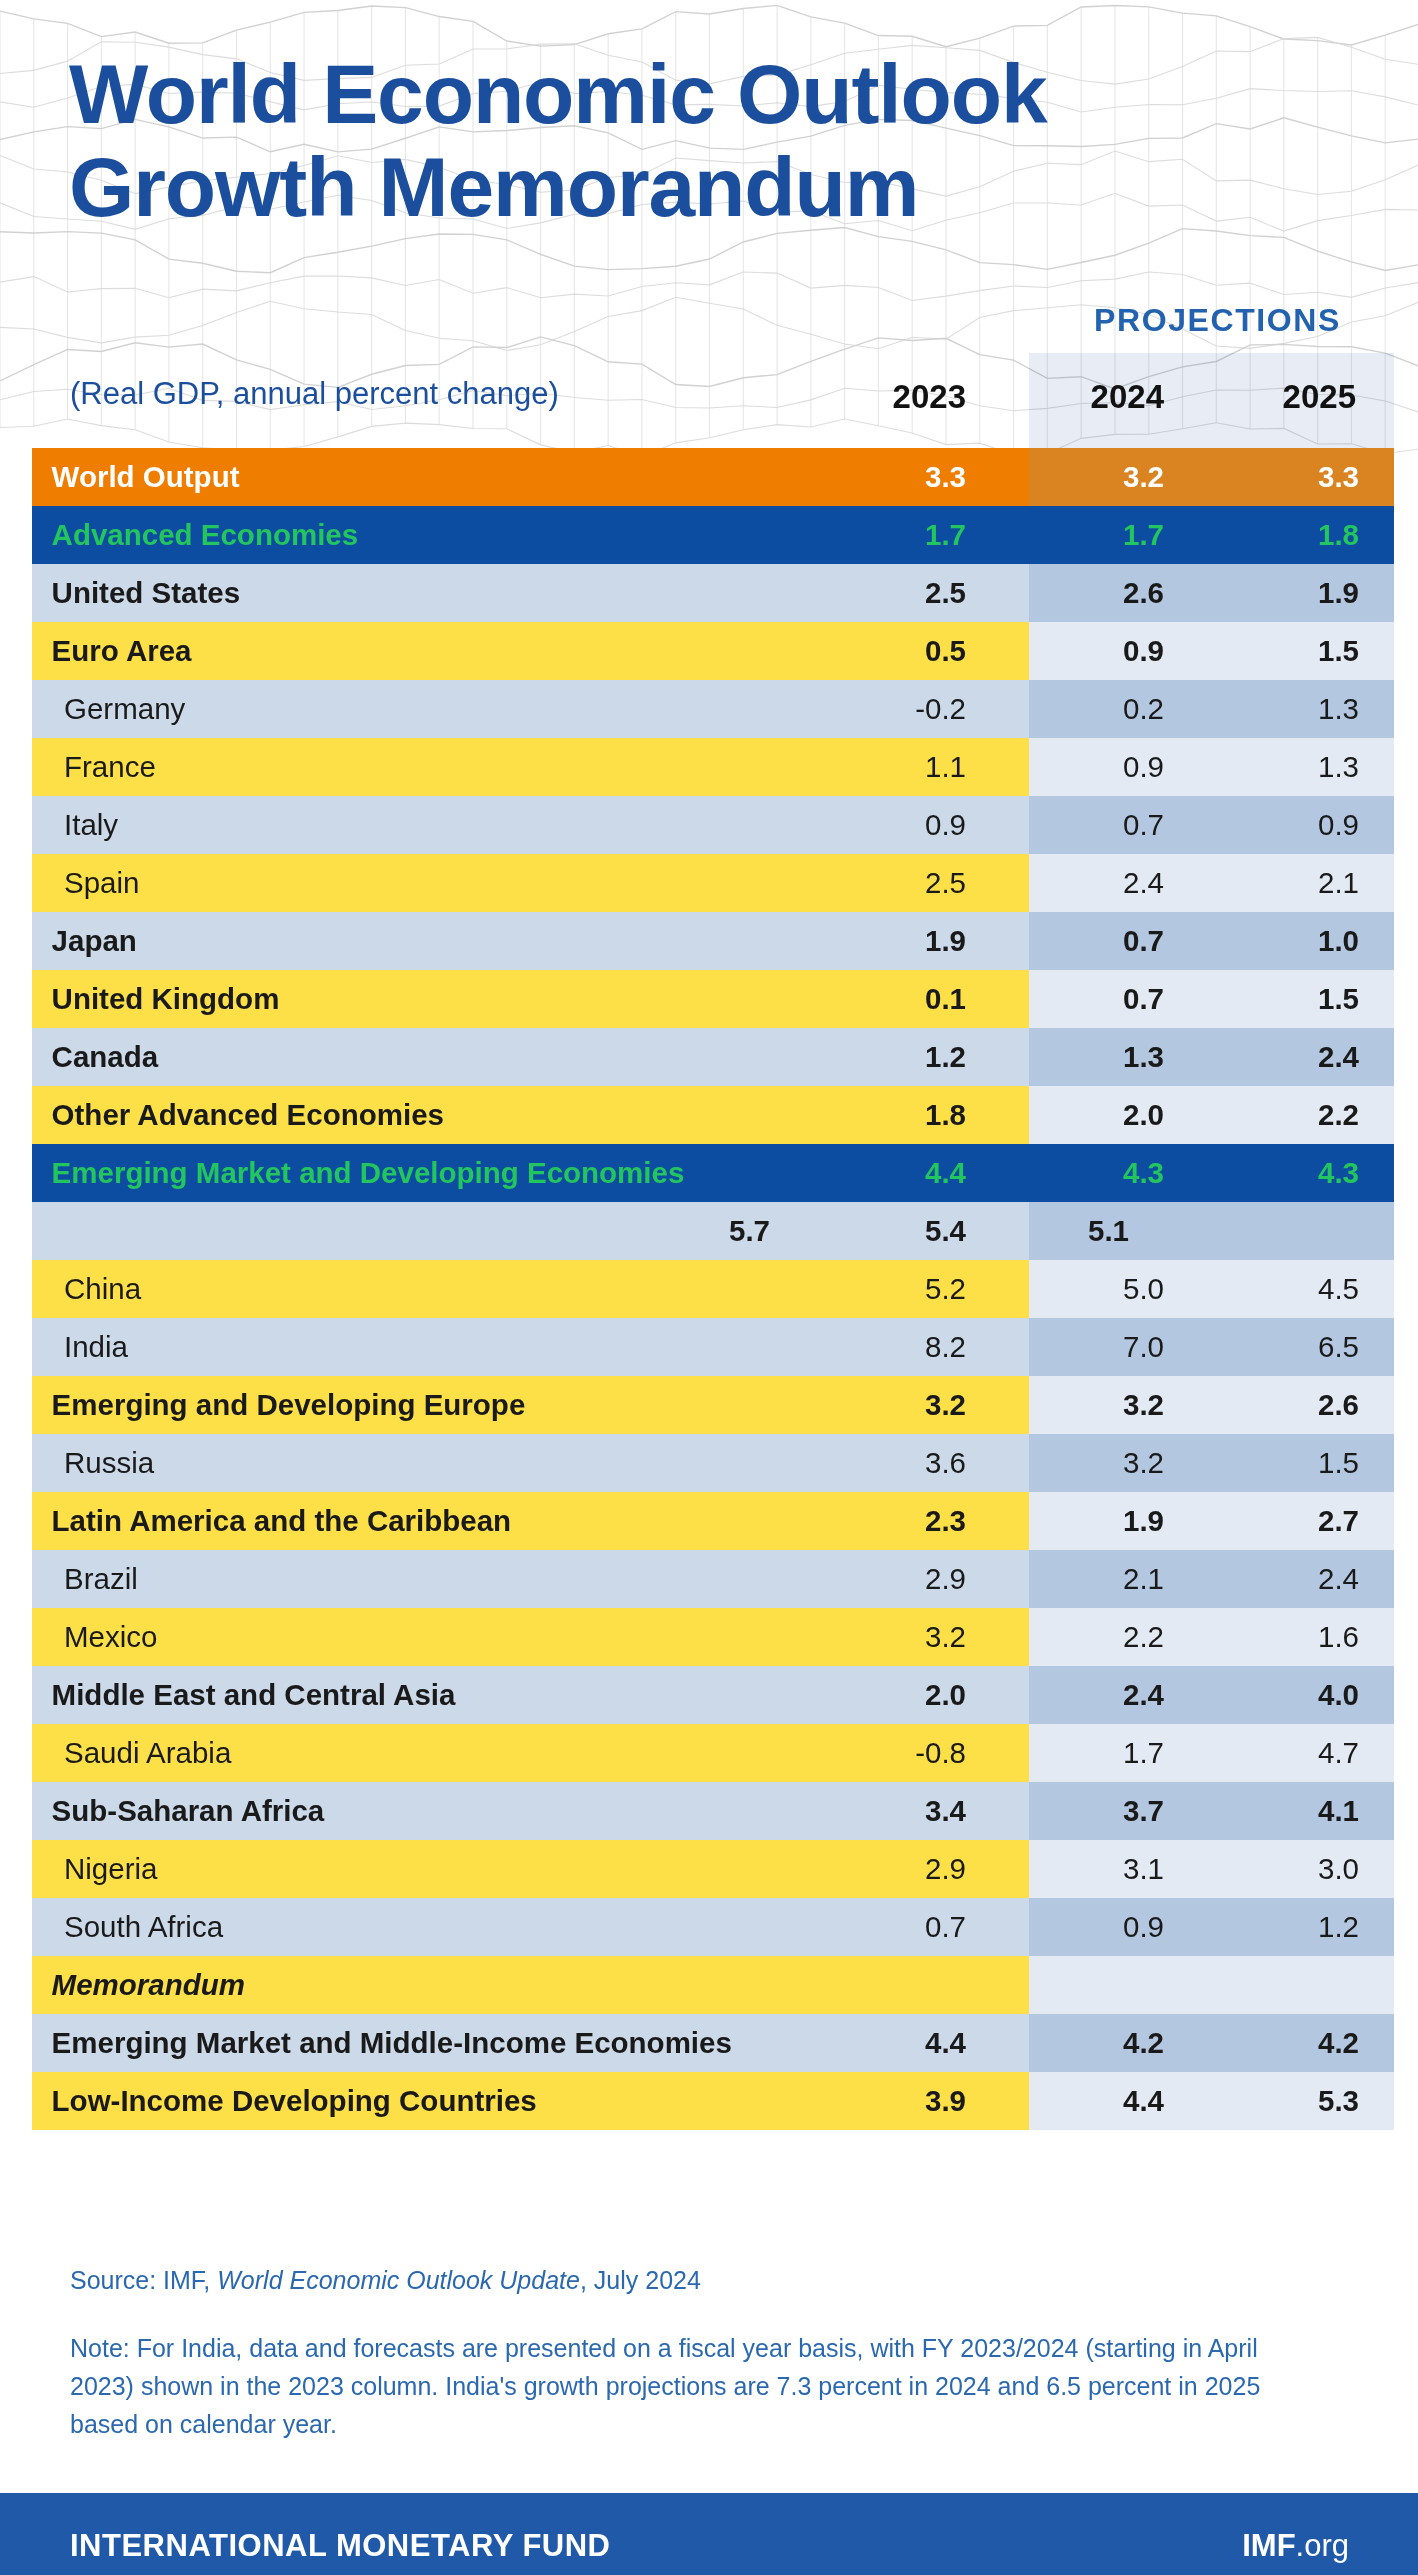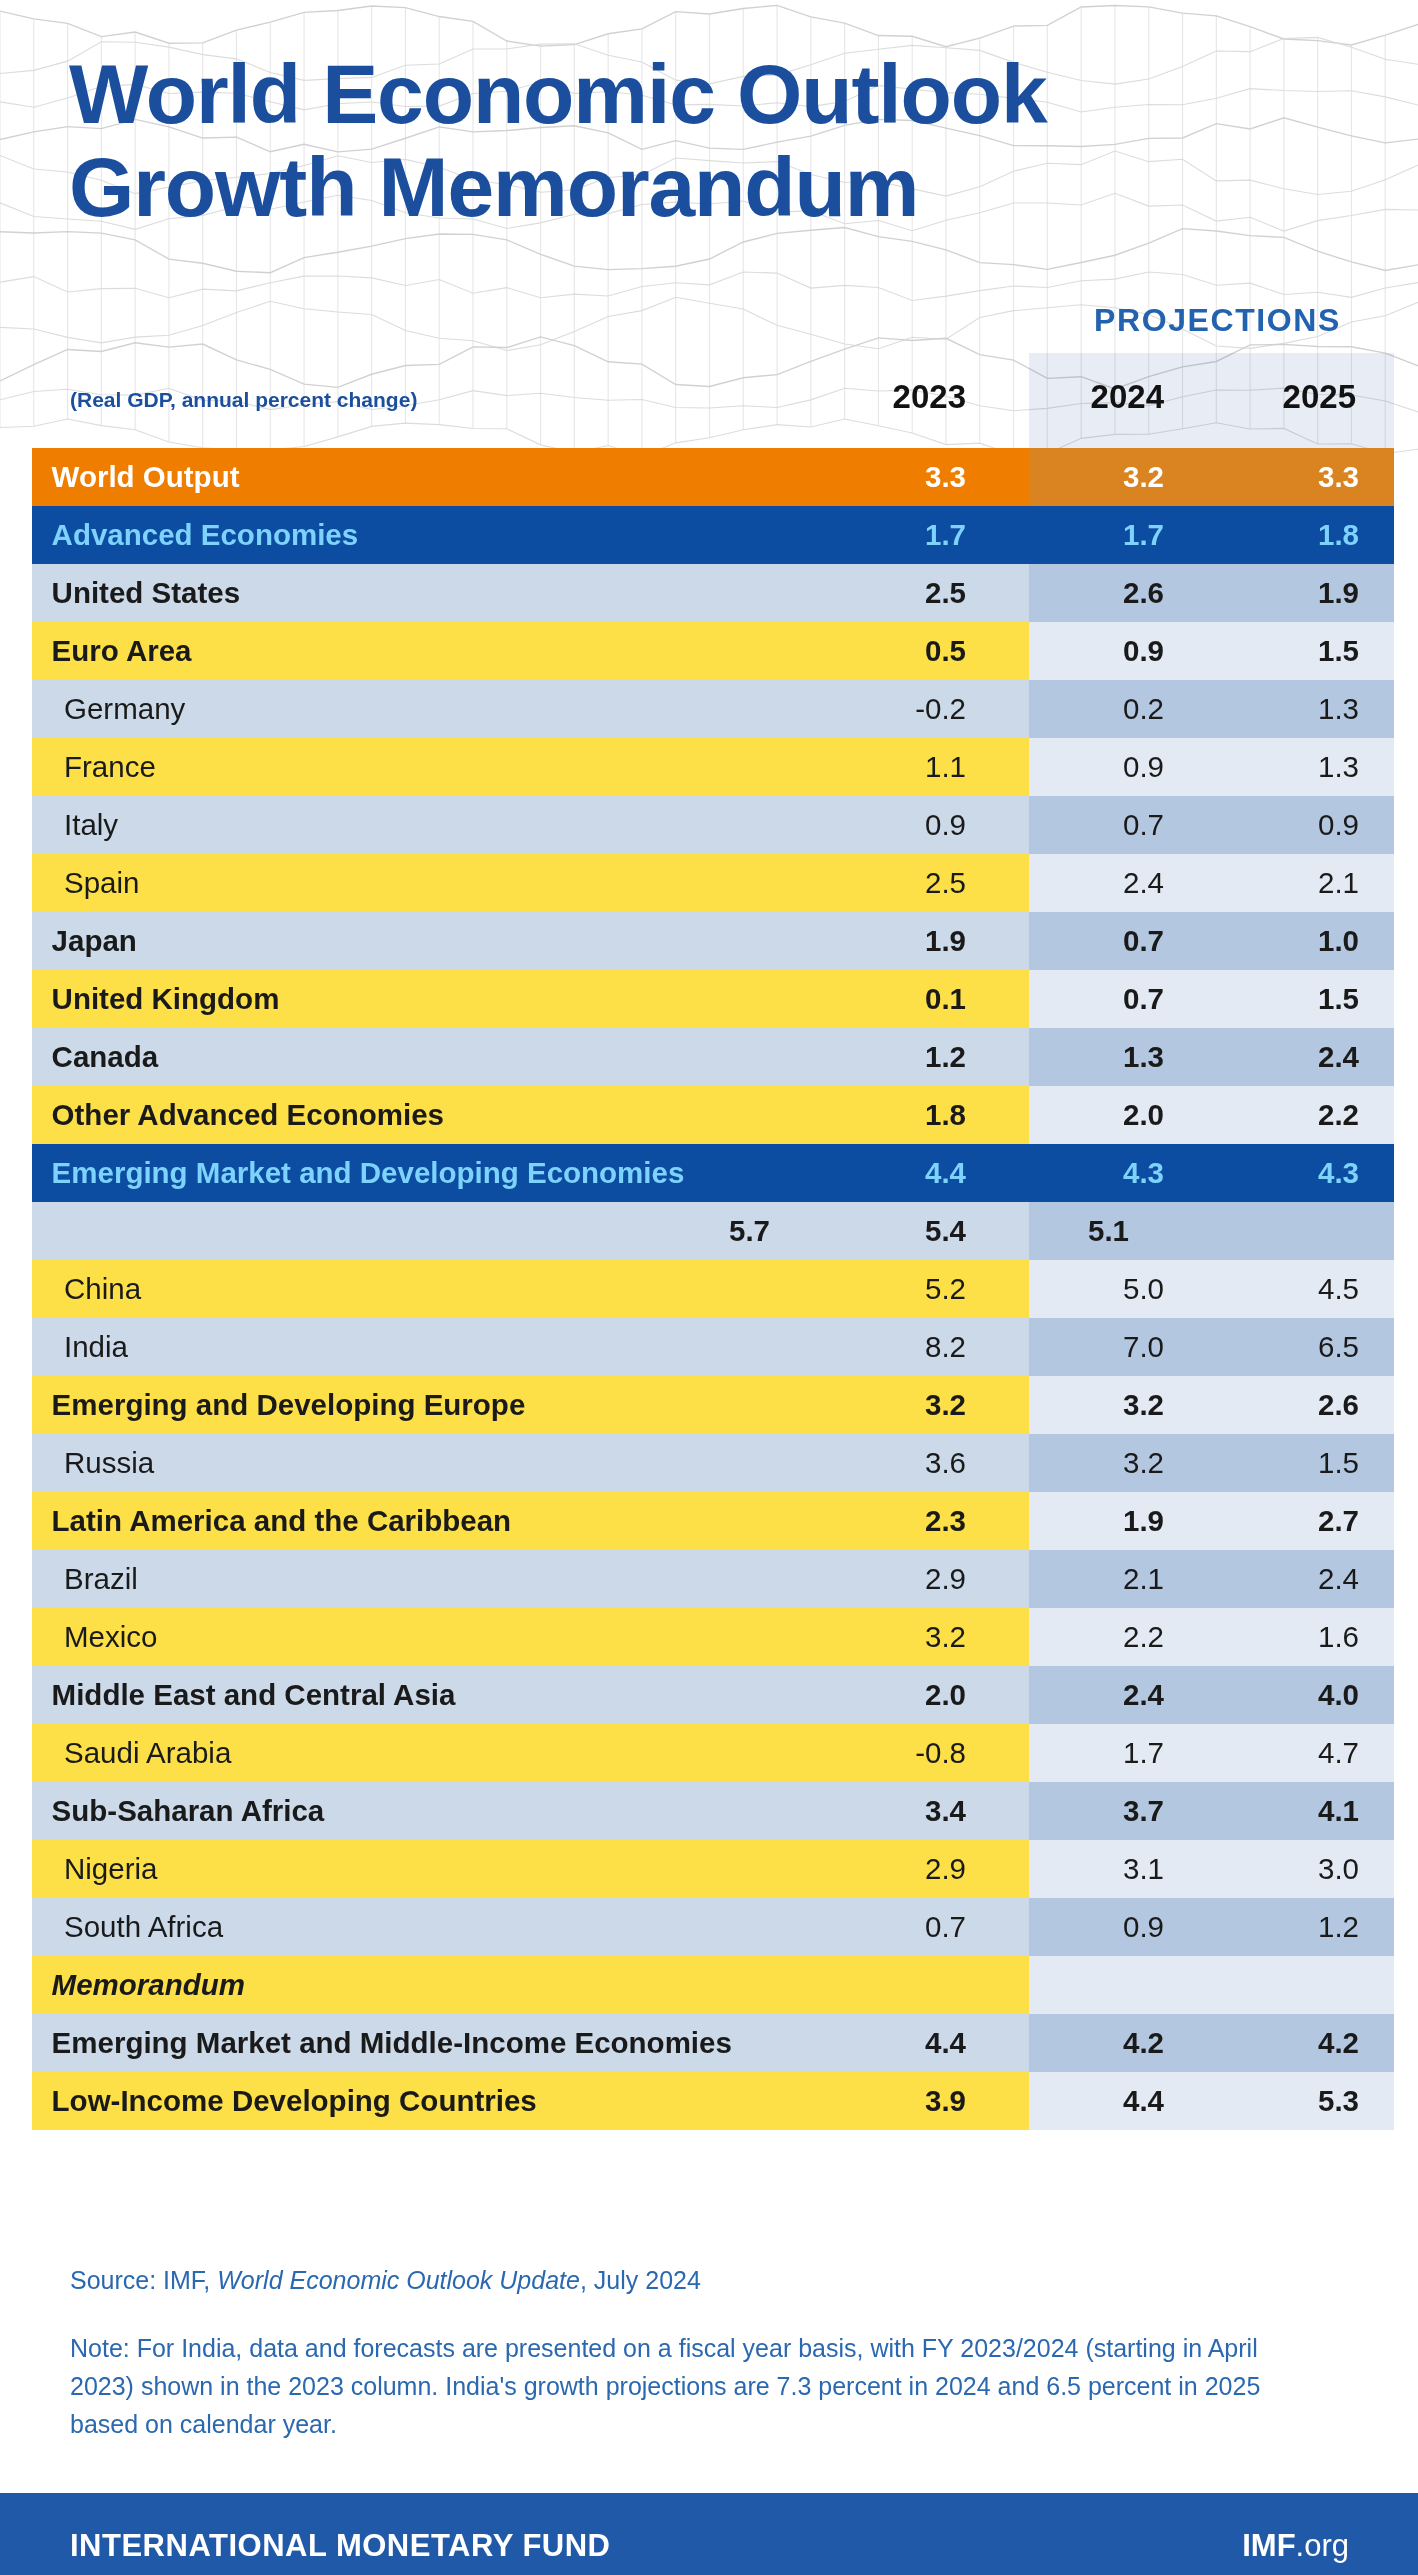--- a/index.html
+++ b/index.html
@@ -15,36 +15,36 @@
     color:var(--title_blue);line-height:93px;white-space:nowrap;
   }
   .projections{
     position:absolute;left:1035px;top:302px;width:365px;text-align:center;
     font-size:32px;font-weight:700;letter-spacing:1.6px;color:var(--projections_blue);
   }
   .header-row{
     position:absolute;left:32px;top:368px;width:1362px;height:48px;
     display:grid;grid-template-columns:1fr 196px 198px 230px;align-items:end;
   }
-  .subtitle{padding-left:38px;padding-bottom:4.4px;font-size:21px;font-weight:700;color:var(--subtitle_blue);}
+  .subtitle{padding-left:38px;padding-bottom:4.4px;font-size:31px;font-weight:400;color:var(--subtitle_blue);}
   .year{font-size:33px;font-weight:700;color:#121212;text-align:right;}
   .year.c2{padding-right:38px;}
   .gtable{position:absolute;left:32px;top:448px;width:1362px;}
   .row{
     position:relative;display:grid;grid-template-columns:1fr 196px 198px 230px;
     align-items:center;height:58px;font-size:29.5px;color:#1a1a1a;
   }
   .row::after{content:"";position:absolute;left:997px;width:365px;top:0;bottom:0;background:transparent;z-index:0;}
   .row.white{background:#fde047;}
   .row.white::after{background:var(--row_white_proj);}
   .row.light{background:var(--row_light);}
   .row.light::after{background:var(--row_light_proj);}
   .row.orange{background:var(--row_orange);color:#ffffff;}
   .row.orange::after{background:var(--row_orange_proj);}
-  .row.blue{background:var(--row_blue);color:#7dd3fc;}
+  .row.blue{background:var(--row_blue);color:#22c55e;}
   .cell{position:relative;z-index:1;}
   .cell.label{padding-left:19.6px;font-weight:700;white-space:nowrap;}
   .row.indent .cell.label{padding-left:32px;font-weight:400;}
   .cell.num{text-align:right;font-weight:700;}
   .row.indent .cell.num{font-weight:400;}
   .cell.num.c2{padding-right:35px;}
   .row.italic .cell.label{font-style:italic;}
   .source{position:absolute;left:70px;top:2266px;font-size:25px;color:var(--note_blue);}
   .source .it{font-style:italic;}
   .note{

